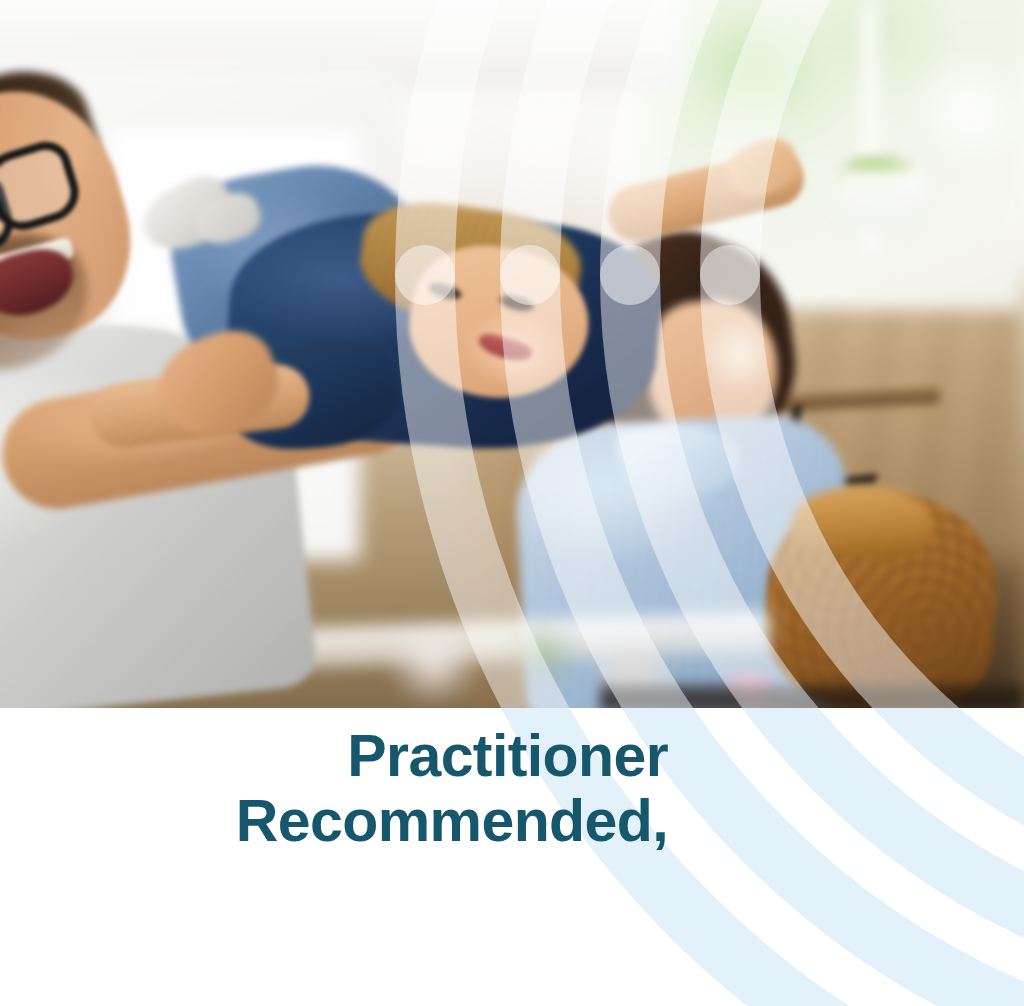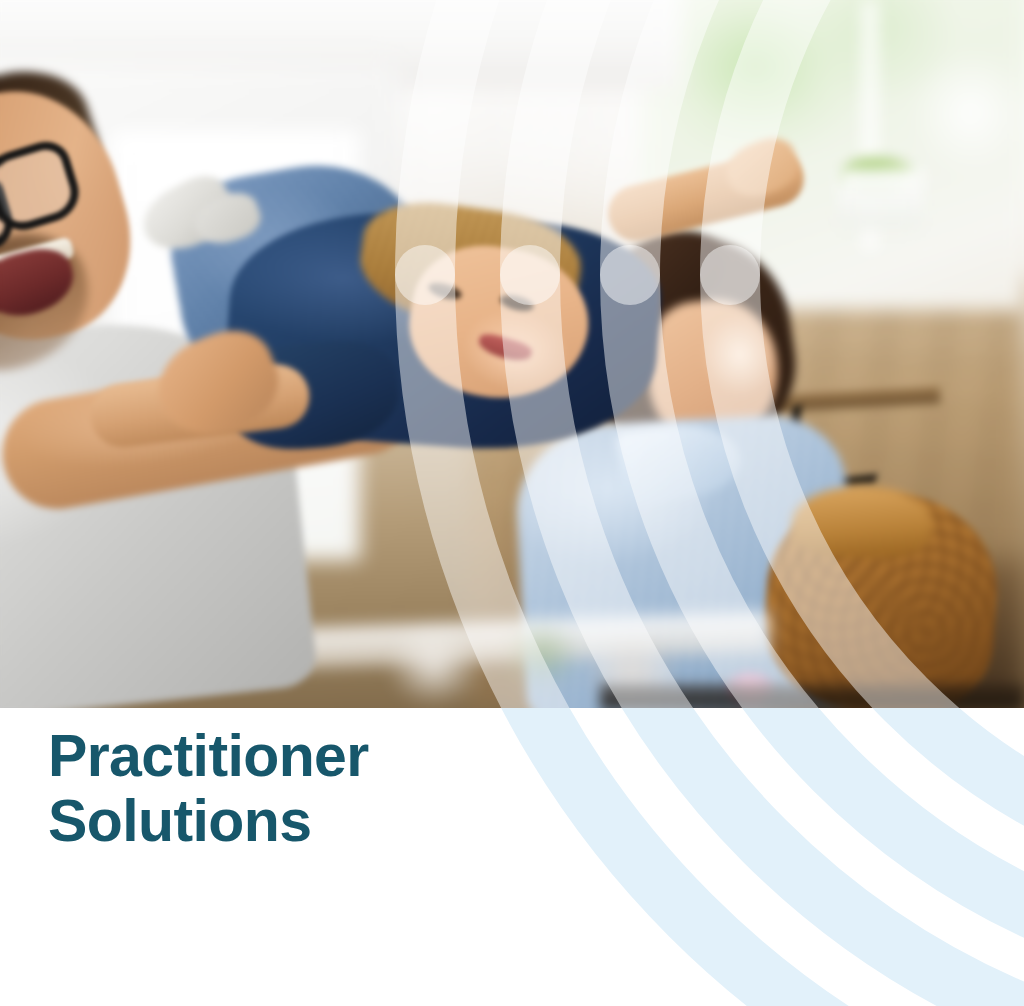--- a/index.html
+++ b/index.html
@@ -11,20 +11,21 @@
   body {
     font-family: "Liberation Sans", sans-serif;
   }
 
   #canvas {
     position: relative;
     width: 1024px;
     height: 1006px;
     overflow: hidden;
     background: #ffffff;
+    text-align: right;
   }
 
   
   .photo {
     position: absolute;
     left: 0; top: 0;
     width: 1024px;
     height: 708px;
     overflow: hidden;
     background: #efeae2;
@@ -567,17 +568,17 @@
           <path d="M 730 275 A 600 600 0 0 0 1330 875" stroke-width="60"></path>
           <path d="M 630 275 A 700 700 0 0 0 1330 975" stroke-width="60"></path>
           <path d="M 530 275 A 800 800 0 0 0 1330 1075" stroke-width="60"></path>
           <path d="M 425 275 A 905 905 0 0 0 1330 1180" stroke-width="60"></path>
         </g>
       </svg>
     </div>
 
     <h1 class="headline">
       <span class="ln">Practitioner</span>
-      <span class="ln">Solutions</span>
+      <span class="ln">Recommended,</span>
     </h1>
   </div>
 
 </div>
 
 </body></html>

